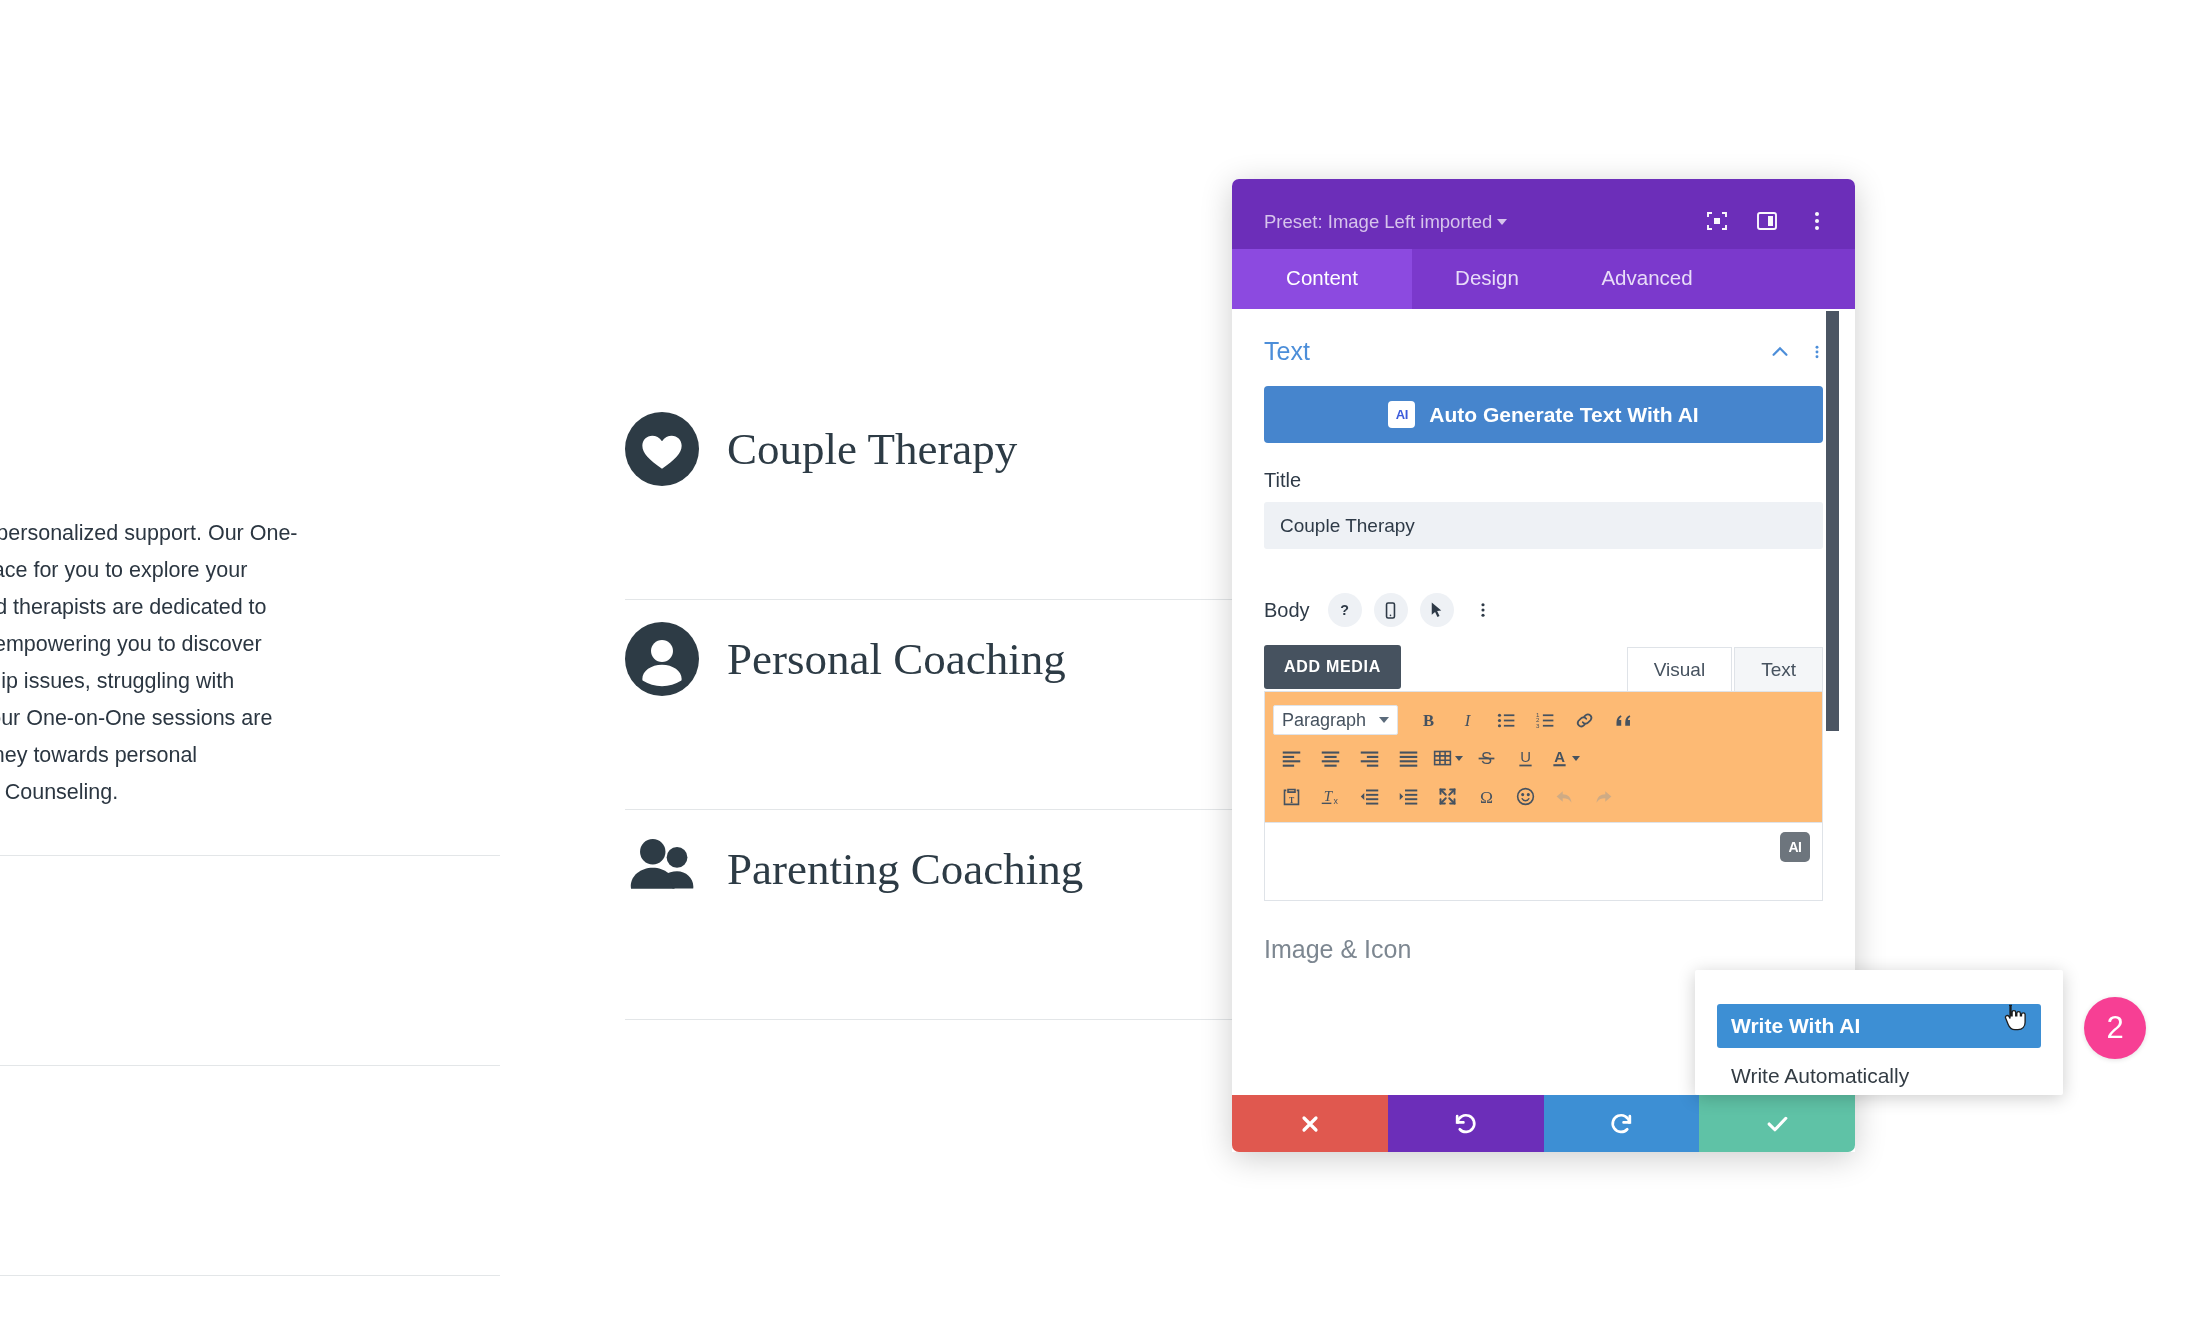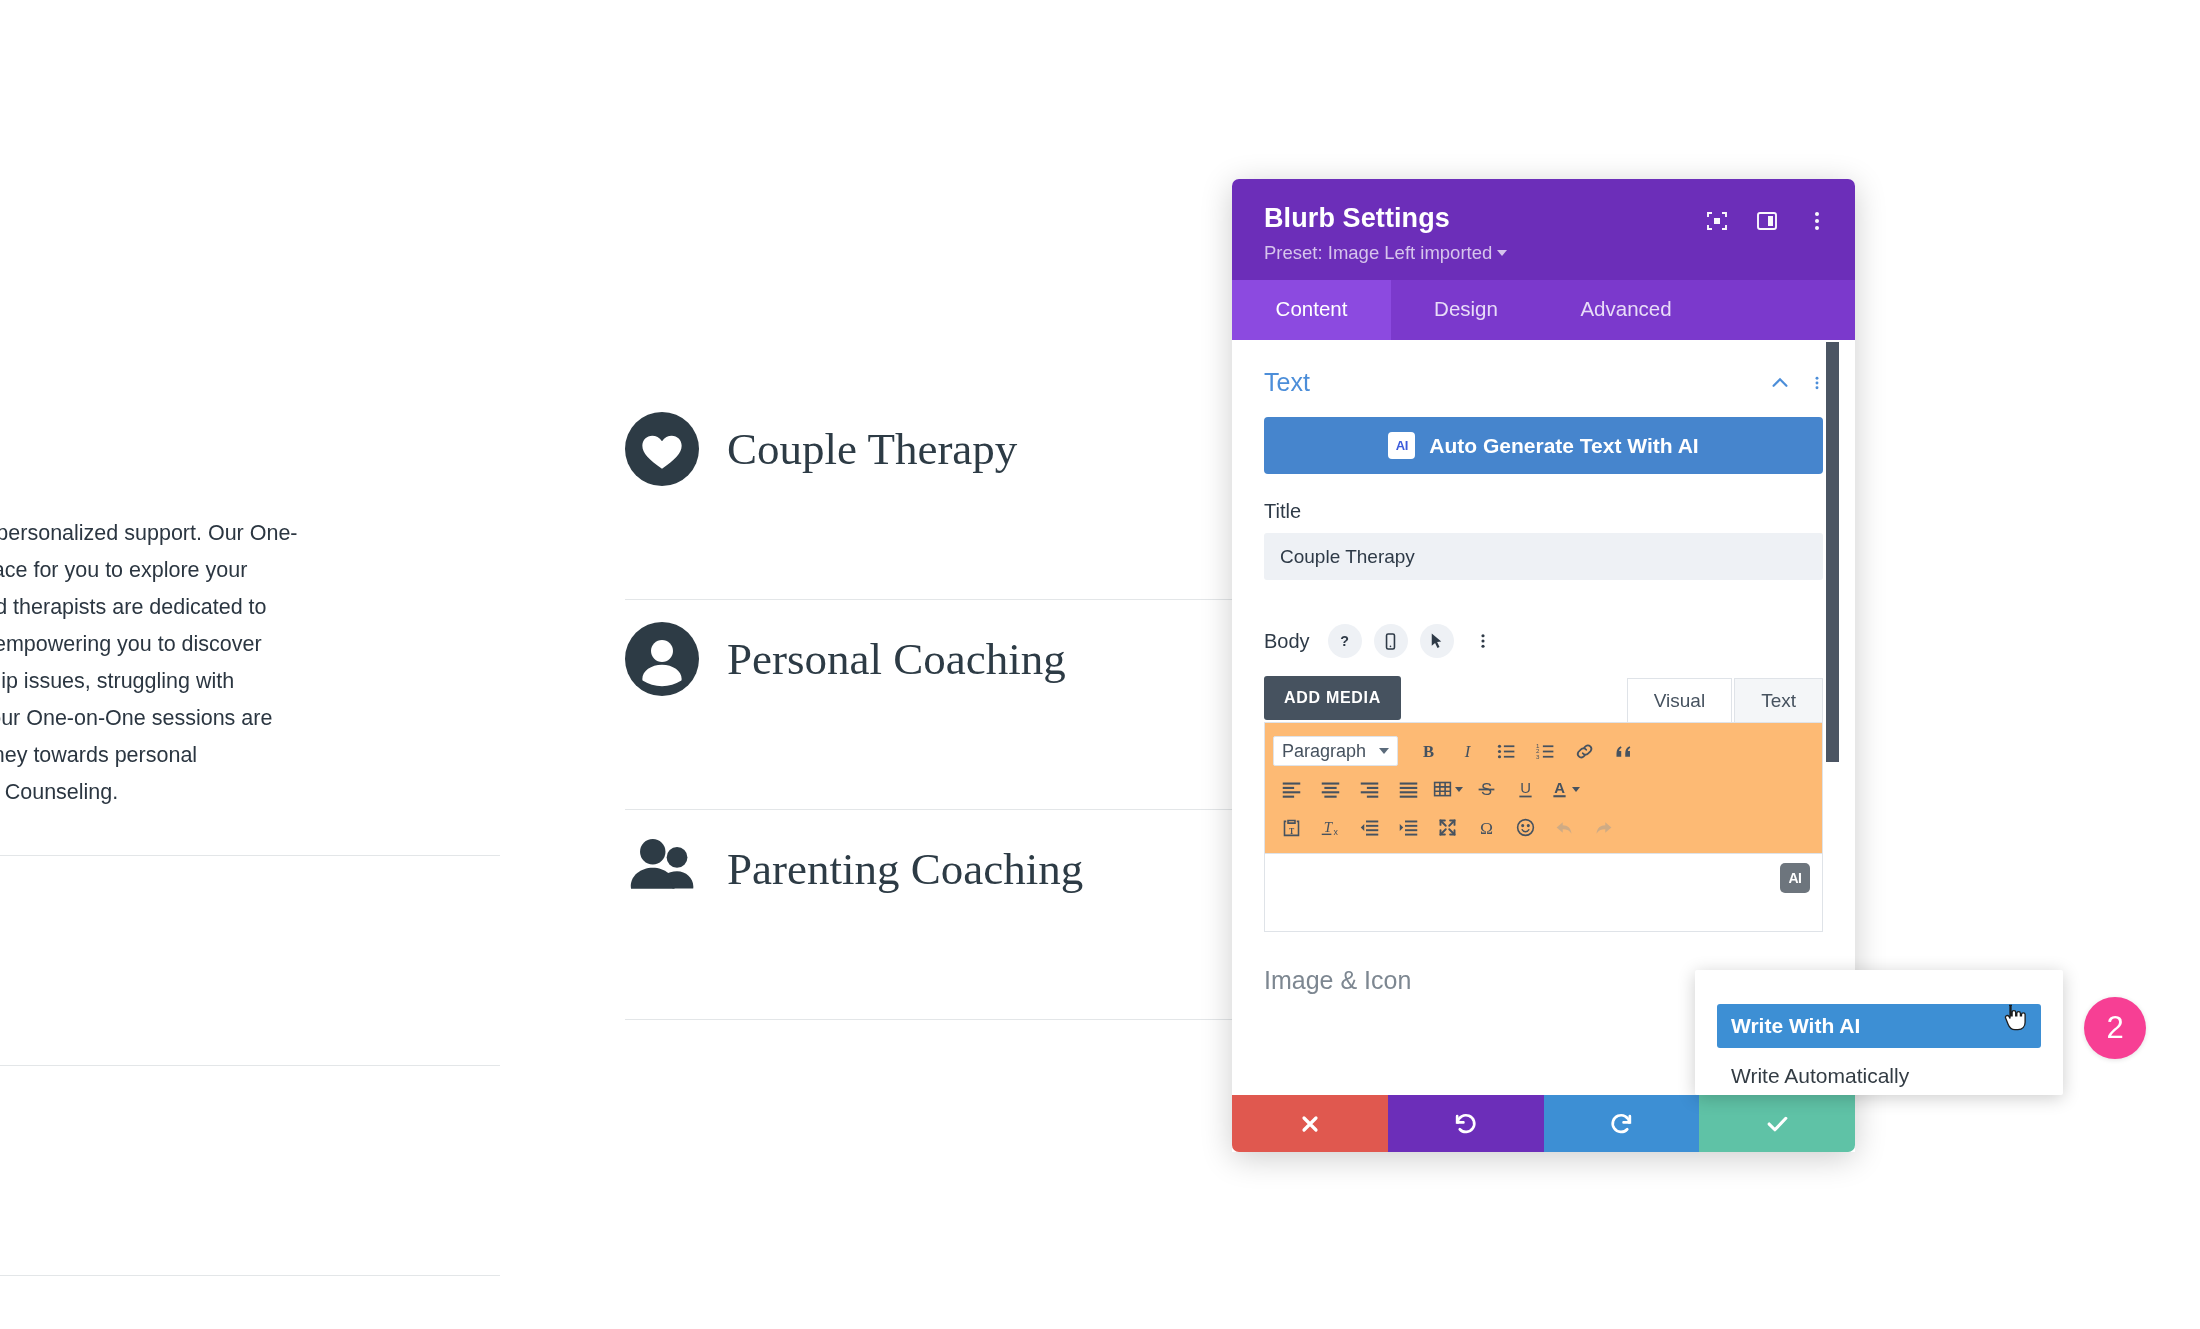--- a/index.html
+++ b/index.html
@@ -145,21 +145,21 @@
     flex: 0 0 auto;
   }
   .modal-tab {
     padding: 17px 0 19px 0;
     color: #e8dcf8;
     font-size: 20.5px;
     text-align: center;
     cursor: pointer;
     flex: 0 0 auto;
   }
-  .modal-tab.t-content { width: 159px; }
+  .modal-tab.t-content { width: 180px; }
   .modal-tab.t-design  { width: 150px; }
   .modal-tab.t-advanced{ width: 170px; }
   .modal-tab.active {
     background: #8c4ae0;
     color: #fff;
   }
 
   .modal-body {
     flex: 1 1 auto;
     background: #fff;
@@ -498,21 +498,20 @@
       <div class="blurb-title">Parenting Coaching</div>
       <div class="blurb-sep"></div>
     </div>
 
   </div>
 </div>
 
 <div id="blurb-modal">
 
   <div class="modal-header">
-    <div class="modal-title">Blurb Settings</div>
     <div class="modal-preset">
       <span>Preset: Image Left imported</span><span class="caret"></span>
     </div>
 
     <div class="header-icons">
       <div class="hicon">
         <svg viewBox="0 0 24 24" fill="none" stroke="#ffffff" stroke-width="1.9">
           <path d="M3 8V4h4M21 8V4h-4M3 16v4h4M21 16v4h-4"></path>
           <rect x="9" y="9" width="6" height="6" fill="#ffffff" stroke="none"></rect>
         </svg>

